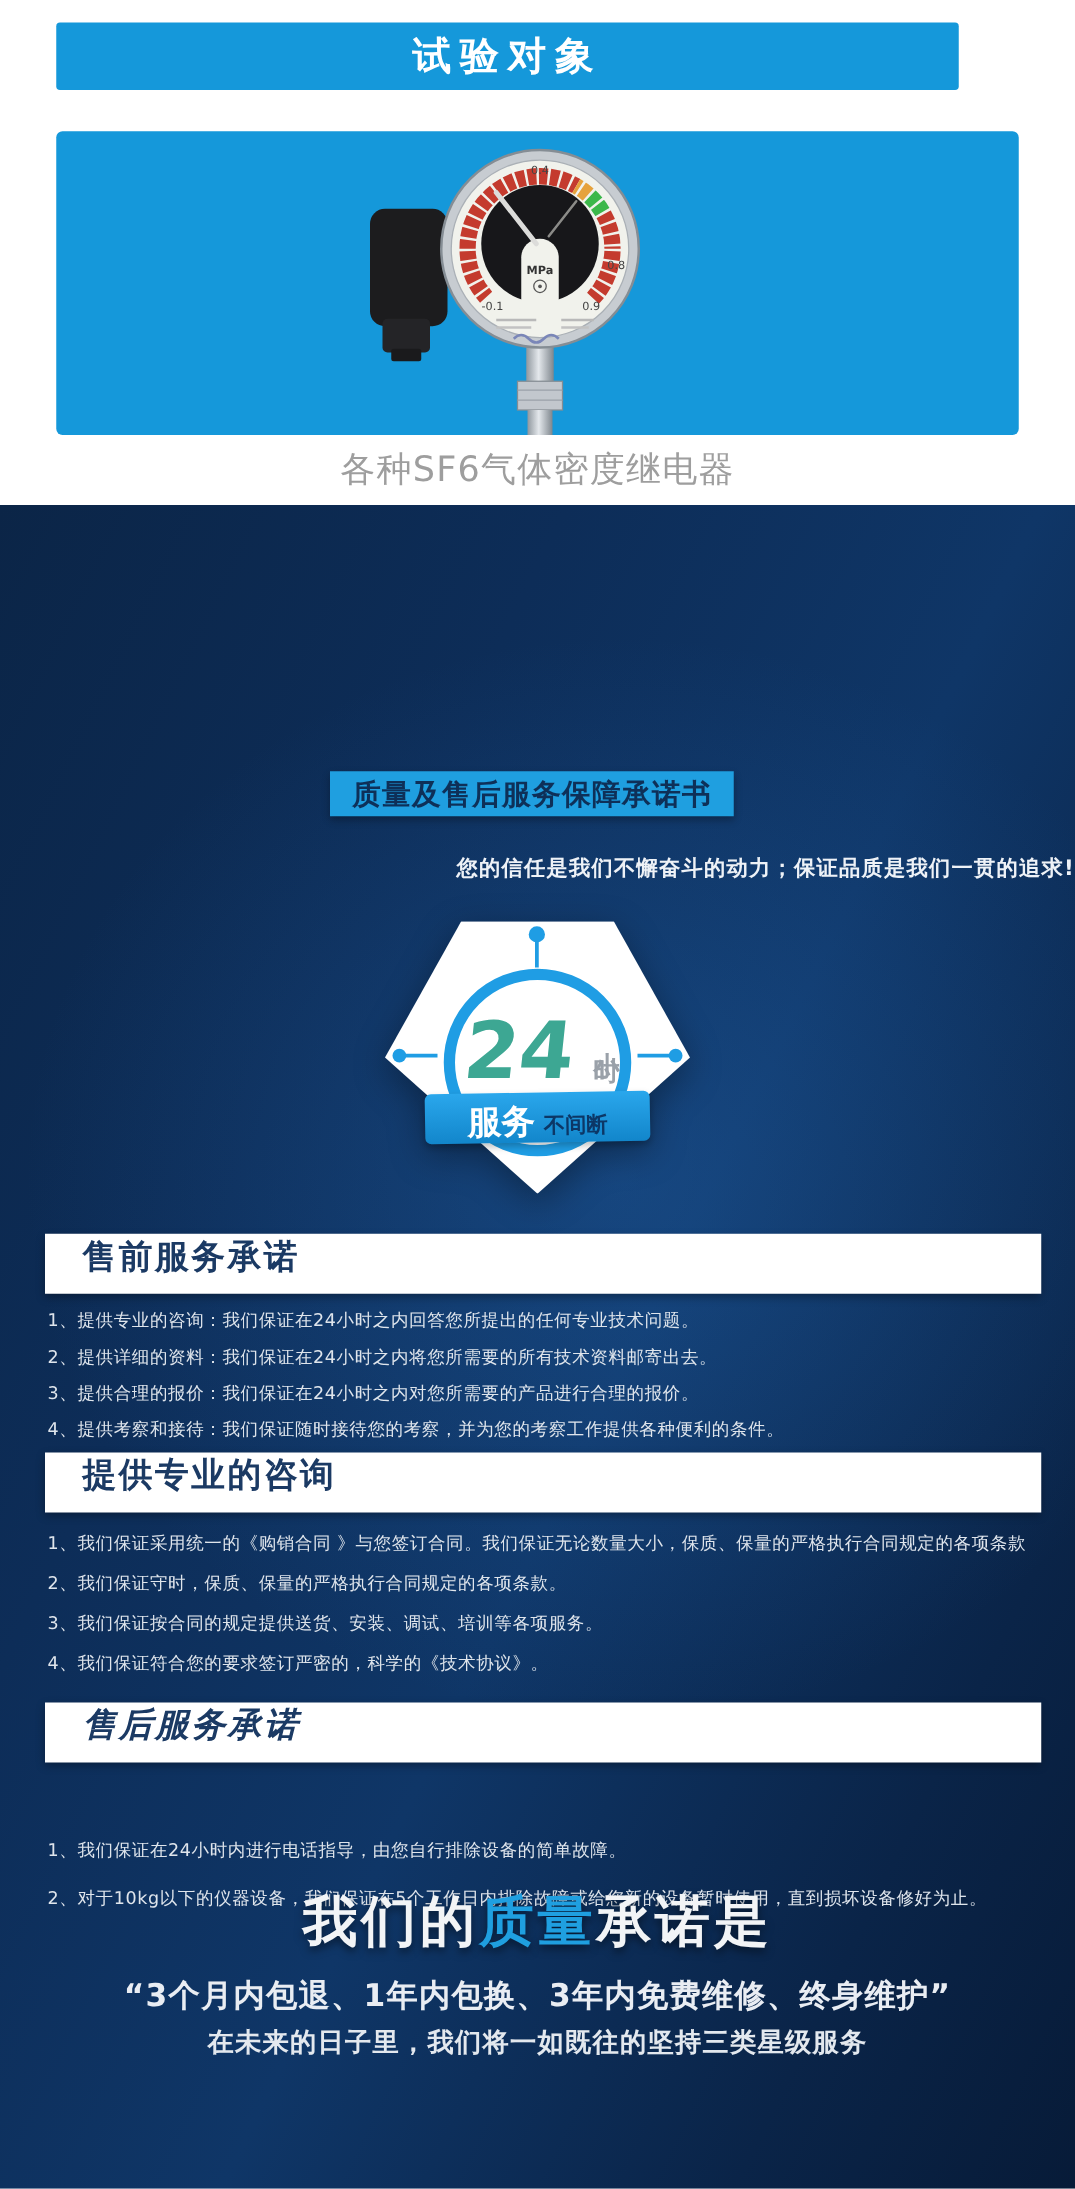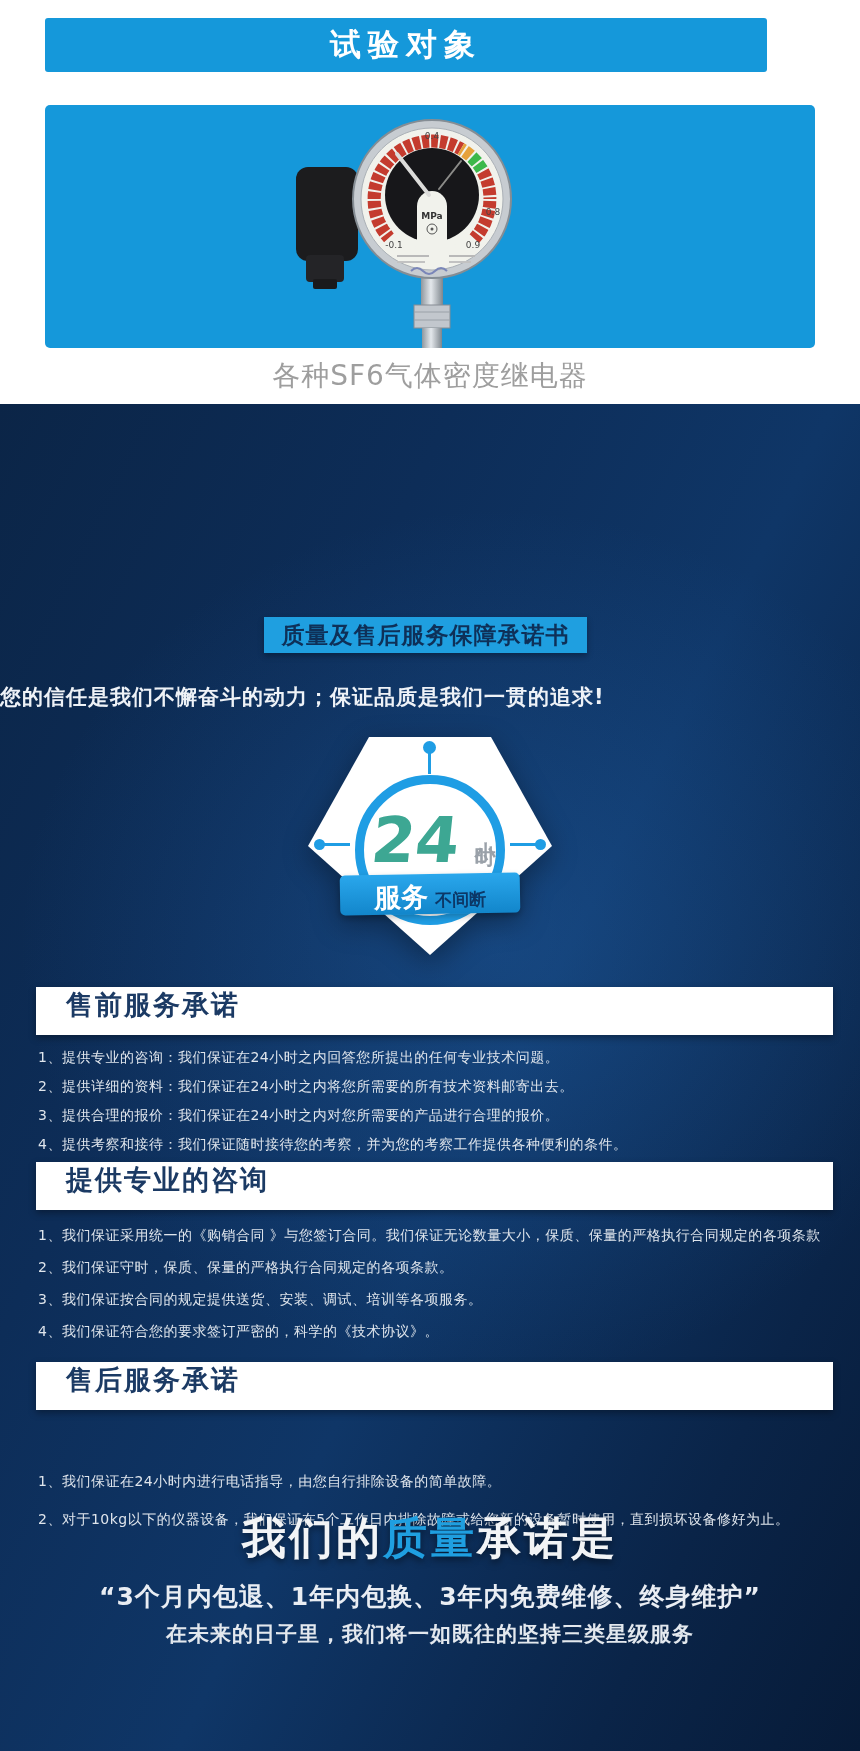--- a/index.html
+++ b/index.html
@@ -40,22 +40,22 @@
   }
   .service-subtitle {
     position:absolute; left:264px; top:213px; width:323px; height:36px;
     background:#1f9fe0; display:flex; align-items:center; justify-content:center;
     box-shadow:0 3px 6px rgba(0,0,0,0.3);
   }
   .service-subtitle span {
     color:#0e3058; font-size:23px; font-weight:700; letter-spacing:1px;
   }
   .service-slogan {
-    position:absolute; left:0; top:279px; width:100%; text-align:left;
-    color:#eef2f7; font-size:21px; font-weight:700; letter-spacing:1px;
+    position:absolute; left:0; top:279px; width:100%; text-align:right;
+    color:#eef2f7; font-size:17px; font-weight:700; letter-spacing:1px;
   }
   
   .badge-wrap {
     position:absolute; left:308px; top:333px; width:244px; height:218px;
     filter:drop-shadow(0 8px 14px rgba(0,0,0,0.35));
   }
   .badge-hex {
     position:absolute; inset:0; background:#ffffff;
     clip-path:polygon(25% 0%, 75% 0%, 100% 50%, 50% 100%, 0% 50%);
   }
@@ -89,21 +89,21 @@
   .ribbon-main { color:#ffffff; font-size:27px; font-weight:800; }
   .ribbon-sub  { color:#0c3766; font-size:17px; font-weight:800; }
   
   .sec-head {
     position:absolute; left:36px; width:797px; height:48px; background:#ffffff;
     display:flex; align-items:flex-start; box-shadow:0 3px 7px rgba(0,0,0,0.35);
   }
   .sec-head span {
     margin-left:30px; color:#1b3a64; font-size:27px; font-weight:800; letter-spacing:2px;
   }
-  .head-1 { top:583px; } .head-2 { top:758px; } .head-3 { top:958px; }
+  .head-1 { top:583px; } .head-2 { top:758px; } .head-3 { top:958px;font-style:italic; }
   .sec-list { position:absolute; left:38px; width:800px; list-style:none; }
   .sec-list li {
     color:#dfe5ec; font-size:14px; line-height:1; white-space:nowrap; letter-spacing:0.5px;
   }
   .list-1 { top:646px; } .list-1 li { margin-bottom:15px; }
   .list-2 { top:824px; } .list-2 li { margin-bottom:18px; }
   .list-3 { top:1070px; } .list-3 li { margin-bottom:24px; }
   
   .promise-title {
     position:absolute; left:0; top:1112px; width:100%; text-align:center;

